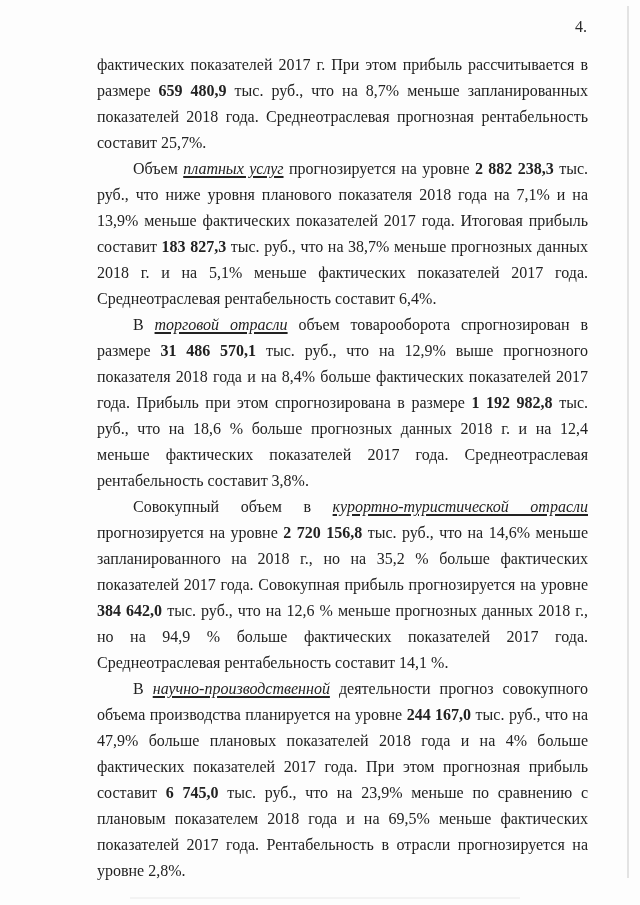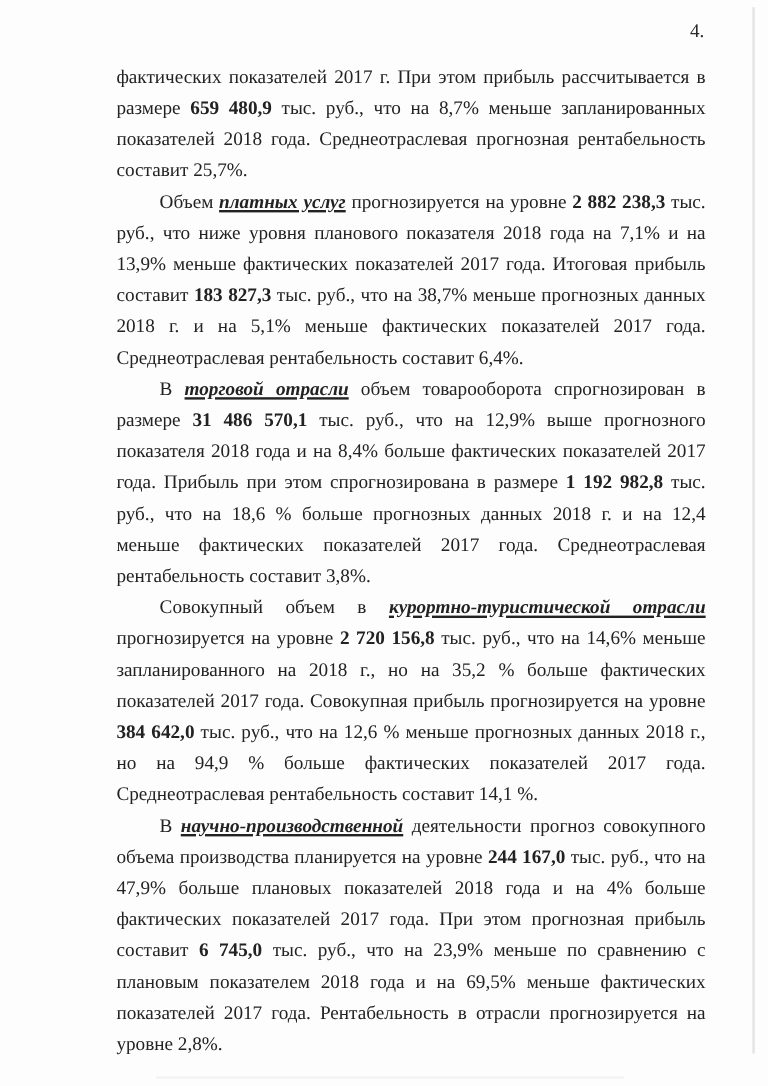--- a/index.html
+++ b/index.html
@@ -35,21 +35,21 @@
   p.para {
     margin: 0;
     padding: 0;
   }
   p.para.indent {
     text-indent: 36px;
   }
   .run-n { font-weight: normal; }
   .run-b { font-weight: bold; }
   .run-biu {
-    font-weight: bold;
+    font-weight: normal;
     font-style: italic;
     text-decoration: underline;
     text-decoration-thickness: 1.5px;
     text-underline-offset: 2px;
   }
   .scan-line {
     position: absolute;
     left: 627px;
     top: 6px;
     width: 1.5px;

